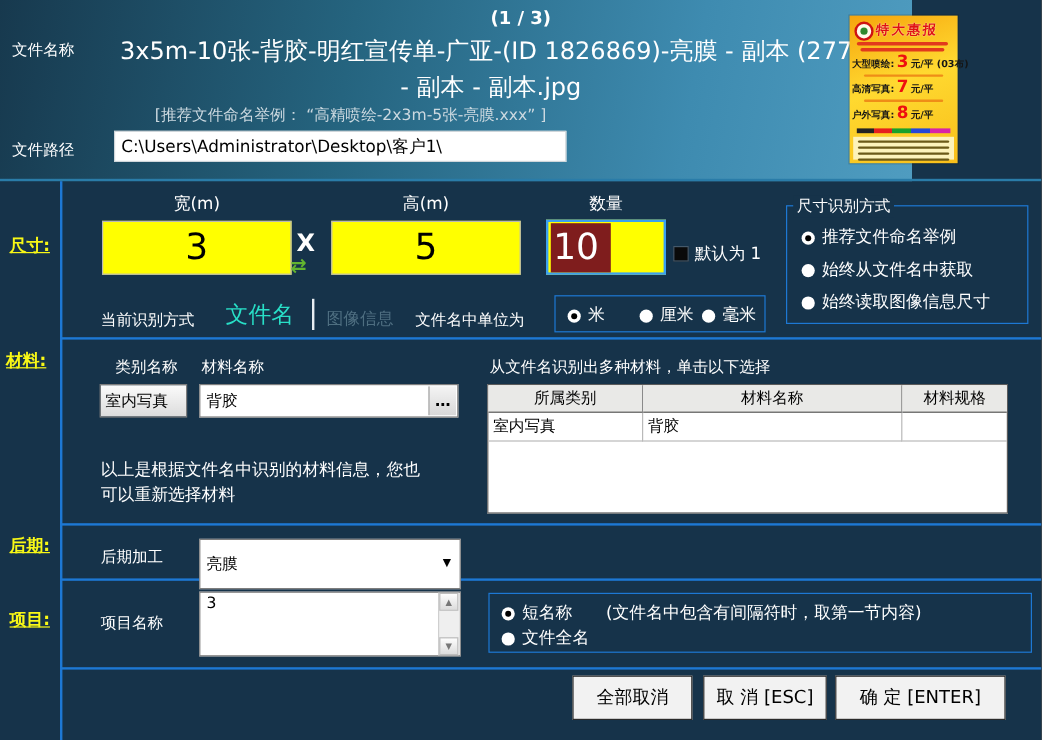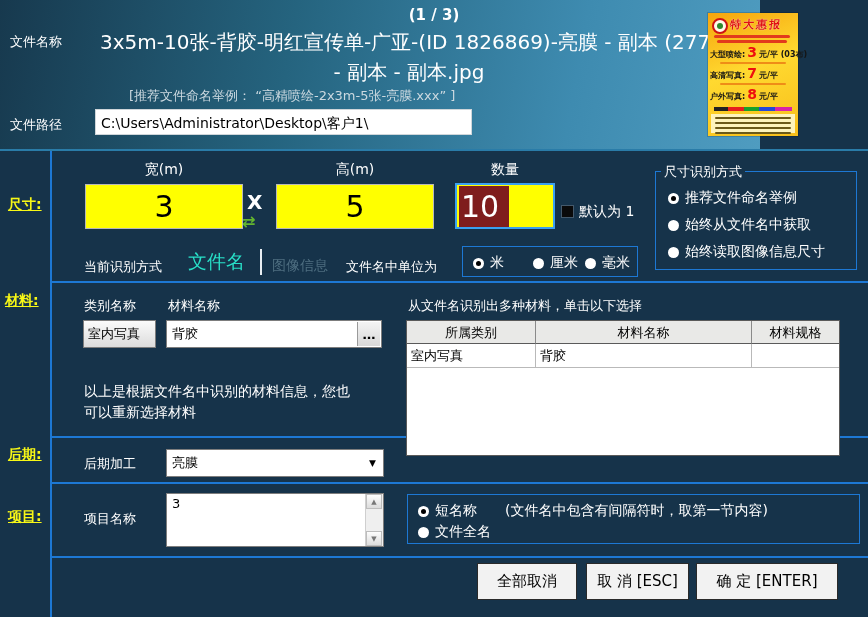--- a/index.html
+++ b/index.html
@@ -236,49 +236,49 @@
     <span class="radio" style="position:absolute;left:70px;top:7px;">
       <span class="rdot"></span>
       <span>厘米</span>
     </span>
     <span class="radio" style="position:absolute;left:122px;top:7px;">
       <span class="rdot"></span>
       <span>毫米</span>
     </span>
   </div>
 
-  <div class="wlbl13" style="left:84px;top:297px;">类别名称</div>
+  <div class="wlbl13" style="left:96px;top:297px;">类别名称</div>
   <div class="wlbl13" style="left:168px;top:297px;">材料名称</div>
 
   <div class="fieldbtn" style="left:83px;top:320px;width:73px;height:28px;">室内写真</div>
   <div class="txtfield" style="left:166px;top:320px;width:216px;height:28px;">
     <span>背胶</span>
     <span class="dots-btn">…</span>
   </div>
 
   <div class="wlbl13" style="left:408px;top:297px;">从文件名识别出多种材料，单击以下选择</div>
 
-  <div class="mtable" style="left:406px;top:320px;width:434px;height:136px;">
+  <div class="mtable" style="left:406px;top:320px;width:434px;height:108px;">
     <div class="trow">
       <div class="th" style="width:129px;">所属类别</div>
       <div class="th" style="width:216px;">材料名称</div>
       <div class="th last" style="width:87px;">材料规格</div>
     </div>
     <div class="trow">
       <div class="td" style="width:129px;">室内写真</div>
       <div class="td" style="width:216px;">背胶</div>
       <div class="td last" style="width:87px;"></div>
     </div>
   </div>
 
   <div class="wlbl" style="left:84px;top:383px;">以上是根据文件名中识别的材料信息，您也</div>
   <div class="wlbl" style="left:84px;top:404px;">可以重新选择材料</div>
 
   <div class="wlbl13" style="left:84px;top:455px;">后期加工</div>
-  <div class="dropdown" style="left:166px;top:449px;width:218px;height:28px;">
+  <div class="dropdown" style="left:166px;top:449px;width:218px;height:42px;">
     <span>亮膜</span>
     <span class="dd-arrow">▼</span>
   </div>
 
   <div class="wlbl13" style="left:84px;top:510px;">项目名称</div>
   <div class="textarea" style="left:166px;top:493px;width:218px;height:54px;">
     <span class="val">3</span>
     <span class="sbar">
       <span class="sbtn" style="top:0;">▲</span>
       <span class="sbtn" style="bottom:0;">▼</span>

